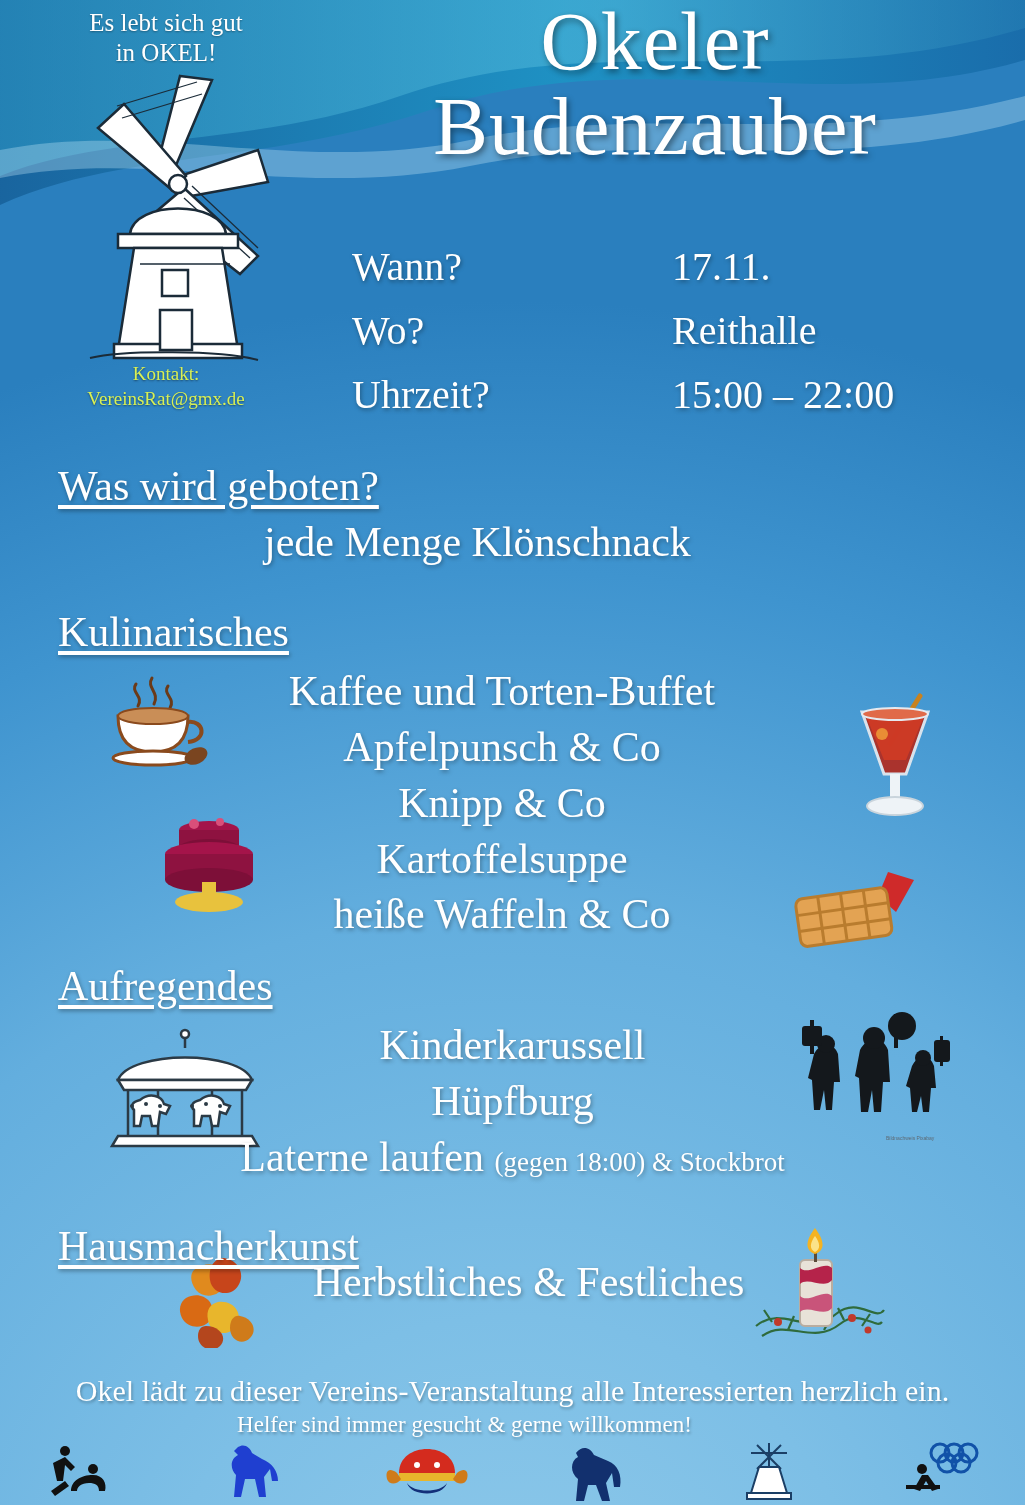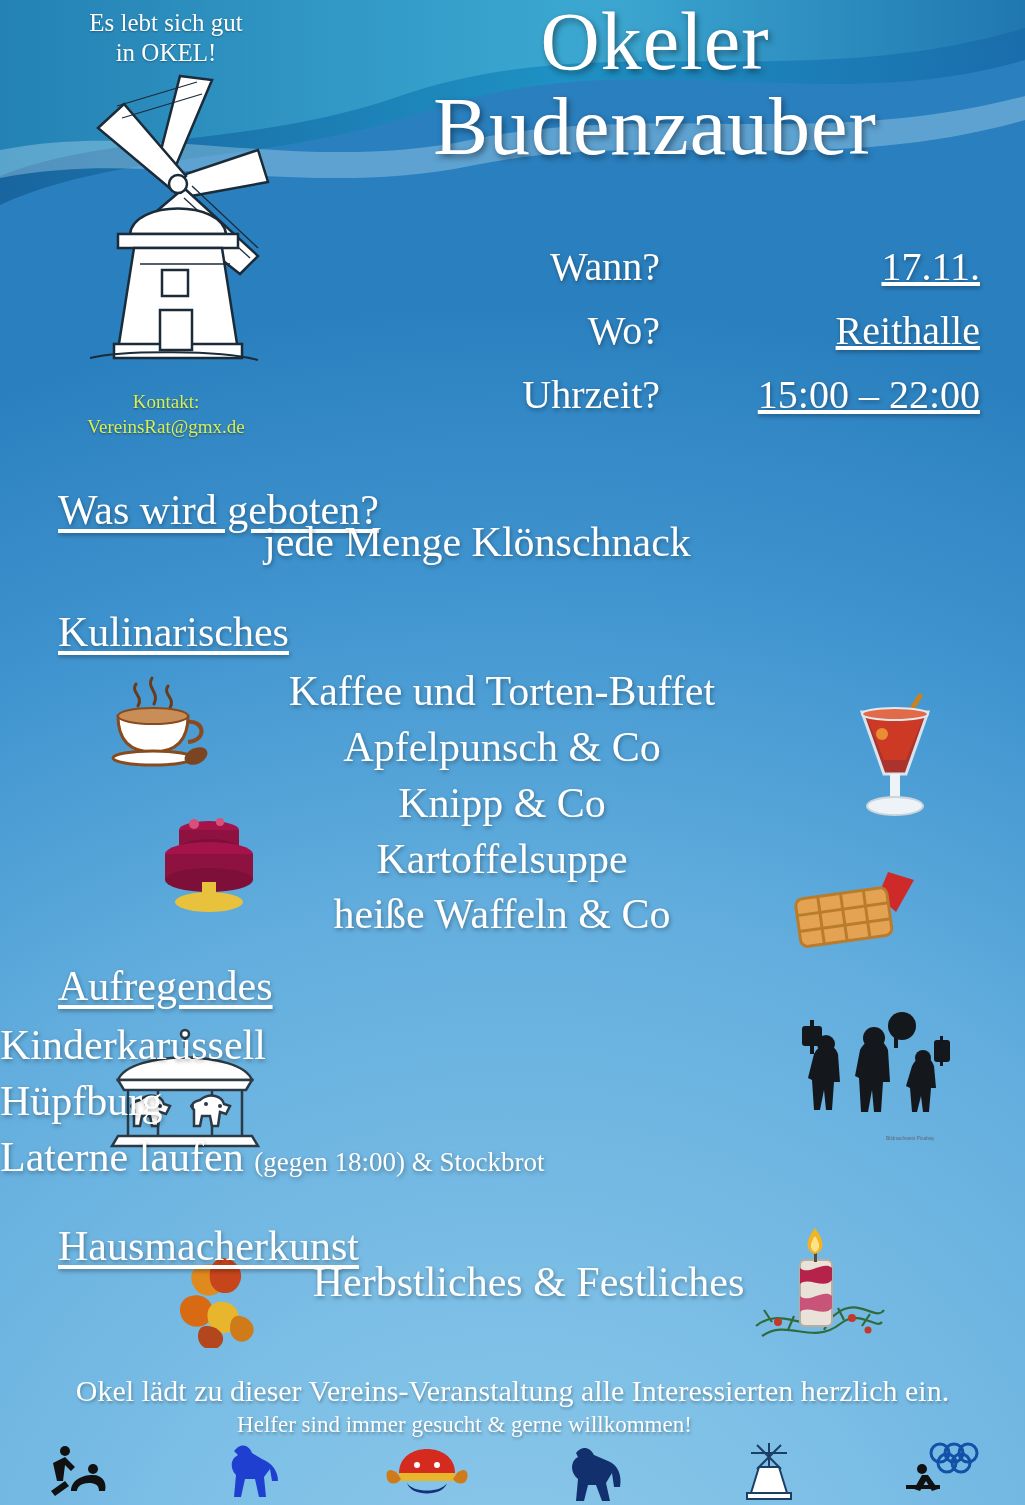--- a/index.html
+++ b/index.html
@@ -59,21 +59,20 @@
     position: absolute;
     top: 362px;
     left: 40px;
     width: 252px;
     text-align: center;
     font-size: 19px;
     line-height: 1.3;
     color: #d8f055;
     text-shadow: 0 1px 2px rgba(0,0,0,.45);
     z-index: 5;
-    margin-top: 28px;
   }
   .title-wrap {
     position: absolute;
     top: 0;
     left: 300px;
     width: 710px;
     text-align: center;
     z-index: 5;
   }
   .title-line1 {
@@ -84,42 +83,41 @@
   }
   .title-line2 {
     font-size: 82px;
     line-height: 1.05;
     letter-spacing: 1px;
     text-shadow: 2px 3px 6px rgba(0,0,0,.45);
   }
   .facts {
     position: absolute;
     top: 238px;
-    left: 340px;
+    left: 352px;
     z-index: 5;
     font-size: 40px;
     line-height: 1.45;
     text-shadow: 1px 2px 4px rgba(0,0,0,.35);
-    text-align: right;
   }
   .facts table { border-collapse: collapse; }
   .facts td { padding: 0 0 6px 0; vertical-align: baseline; }
   .facts td.q { width: 320px; }
-  .facts td.a { width: 320px; text-decoration: underline; }
+  .facts td.a { width: 320px; }
 
   
   .section-head {
     position: absolute;
     font-size: 42px;
     text-decoration: underline;
     text-underline-offset: 5px;
     text-shadow: 1px 2px 4px rgba(0,0,0,.35);
     z-index: 5;
   }
-  .h-angebot { top: 462px; left: 58px; margin-top: 24px; }
+  .h-angebot { top: 462px; left: 58px; }
   .h-kulinarisch { top: 608px; left: 58px; }
   .h-aufregend { top: 962px; left: 58px; }
   .h-hausmacher { top: 1202px; left: 58px; margin-top: 20px; }
 
   .line {
     position: absolute;
     z-index: 5;
     text-shadow: 1px 2px 4px rgba(0,0,0,.35);
     white-space: nowrap;
   }
@@ -137,21 +135,21 @@
     font-size: 42px;
     line-height: 1.33;
     z-index: 5;
     text-shadow: 1px 2px 4px rgba(0,0,0,.35);
   }
   .fun {
     position: absolute;
     top: 1018px;
     left: 0;
     width: 1025px;
-    text-align: left;
+    text-align: center;
     font-size: 42px;
     line-height: 1.33;
     z-index: 5;
     text-shadow: 1px 2px 4px rgba(0,0,0,.35);
   }
   .fun .small {
     font-size: 27px;
   }
   .craft {
     position: absolute;

